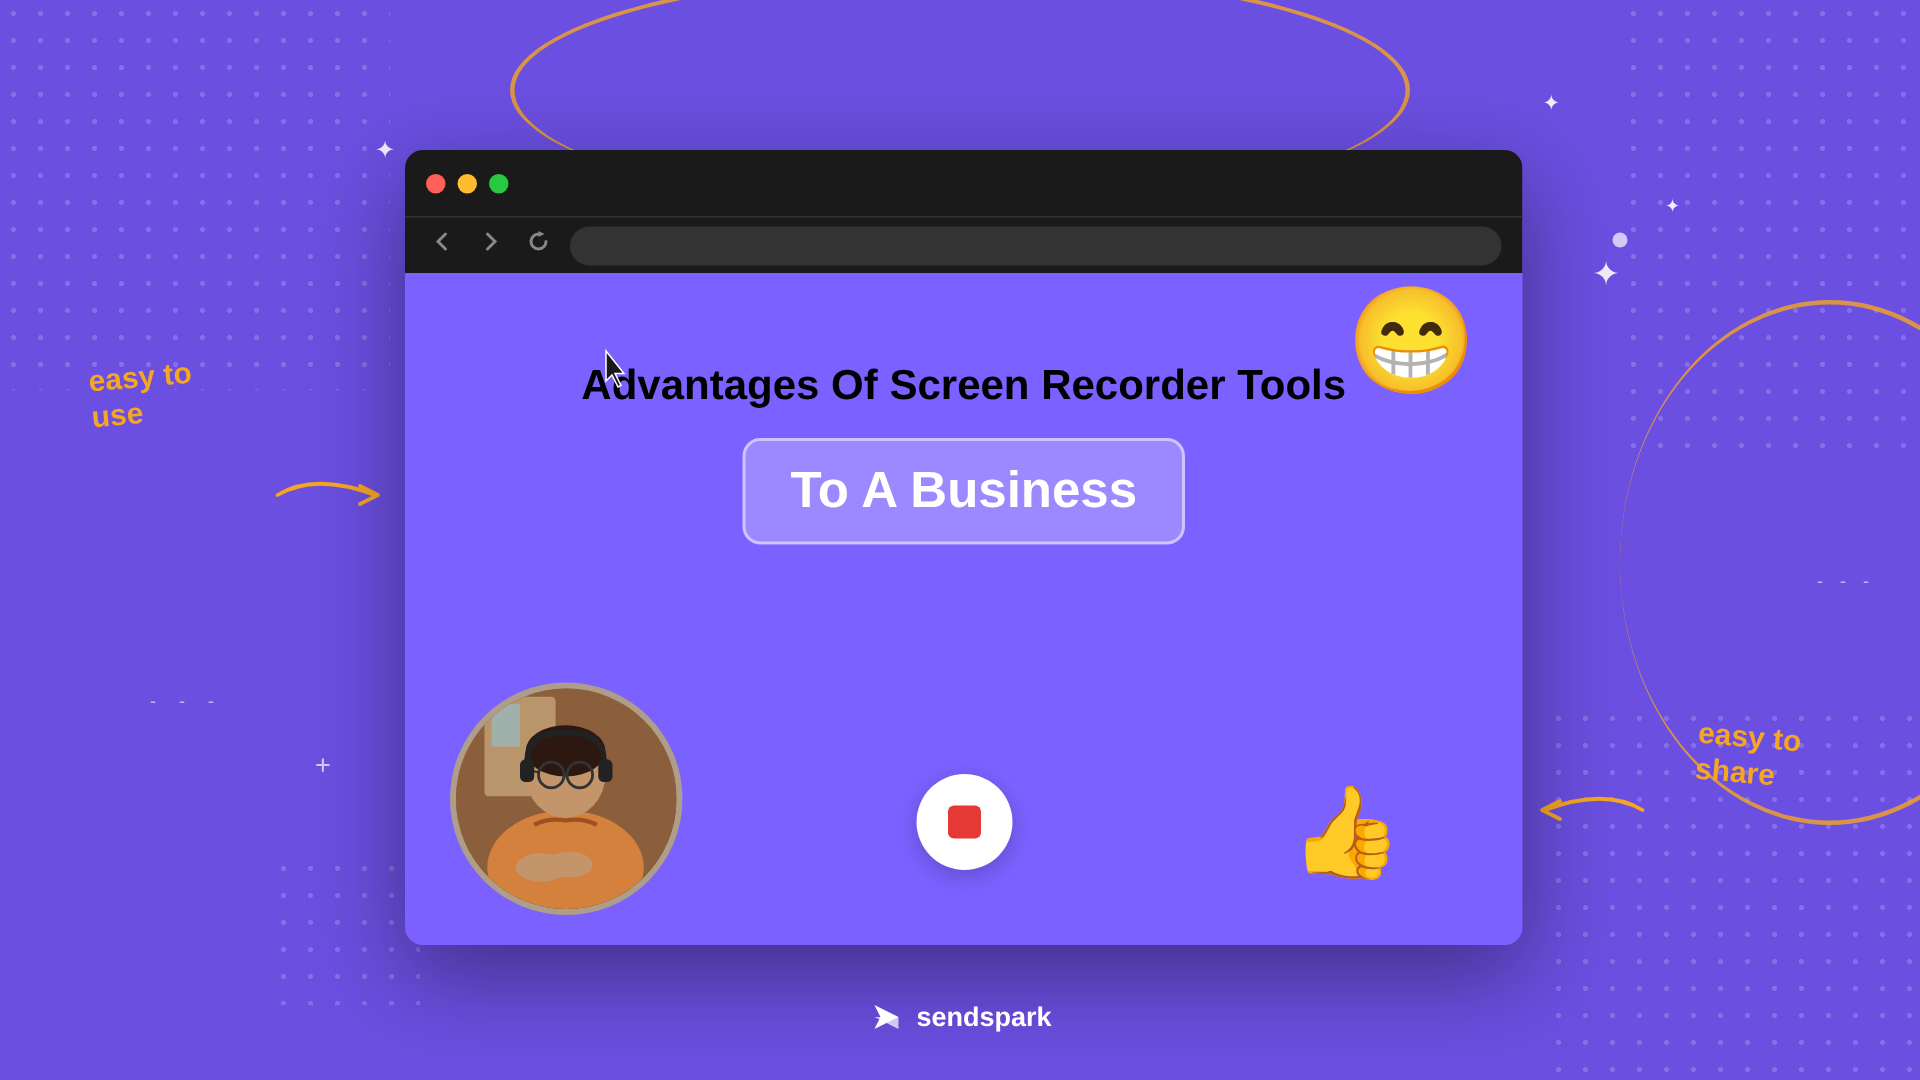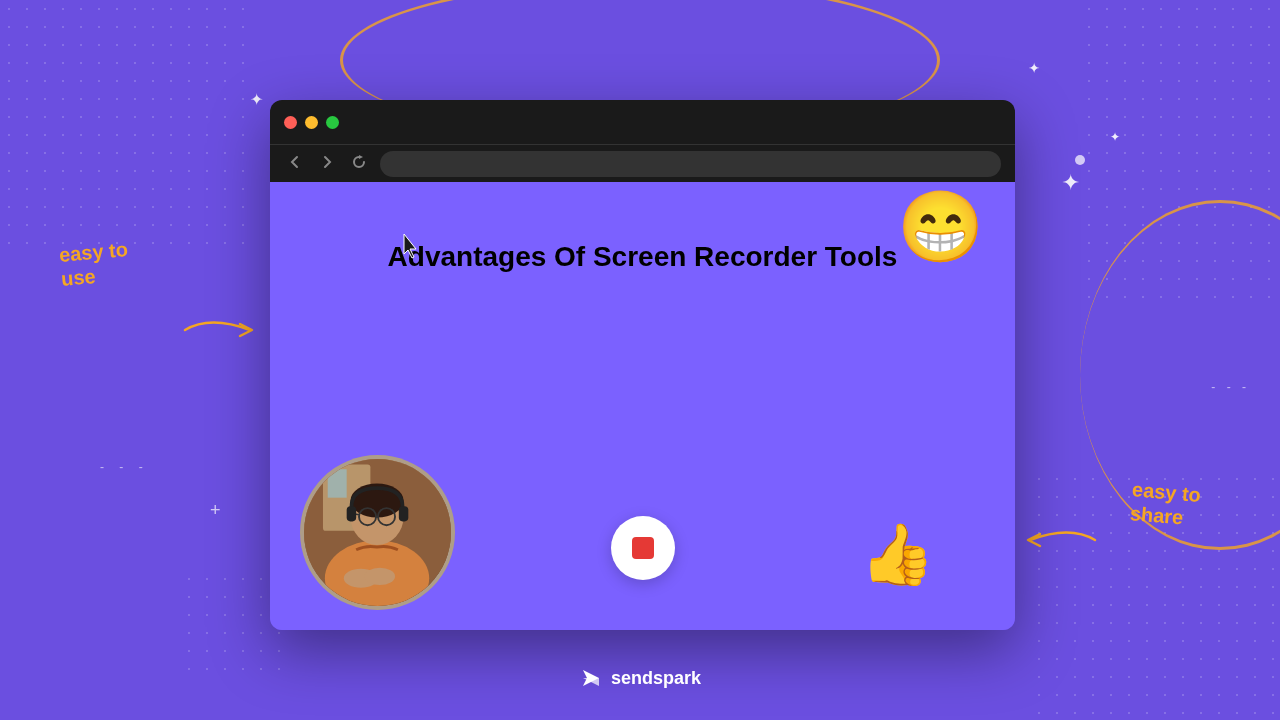--- a/index.html
+++ b/index.html
@@ -400,20 +400,23 @@
   <div class="browser-content">
 
     <div class="smiley-emoji">
       <span>😁</span>
     </div>
 
     <h1 class="main-heading">
       <span>Advantages Of Screen Recorder Tools</span>
     </h1>
 
+    <div class="business-badge">
+      <span class="business-badge-text">To A Business</span>
+    </div>
 
     <div class="bottom-section">
 
       <div class="profile-circle">
         <div class="profile-person">
 
           <svg width="155" height="155" viewBox="0 0 155 155" xmlns="http://www.w3.org/2000/svg">
 
             <rect width="155" height="155" fill="#8B5E3C"></rect>
 

